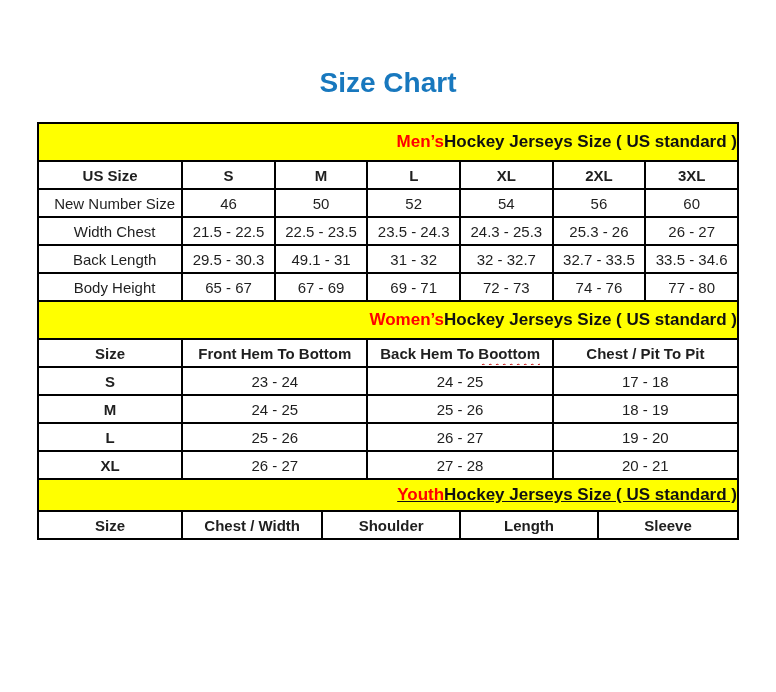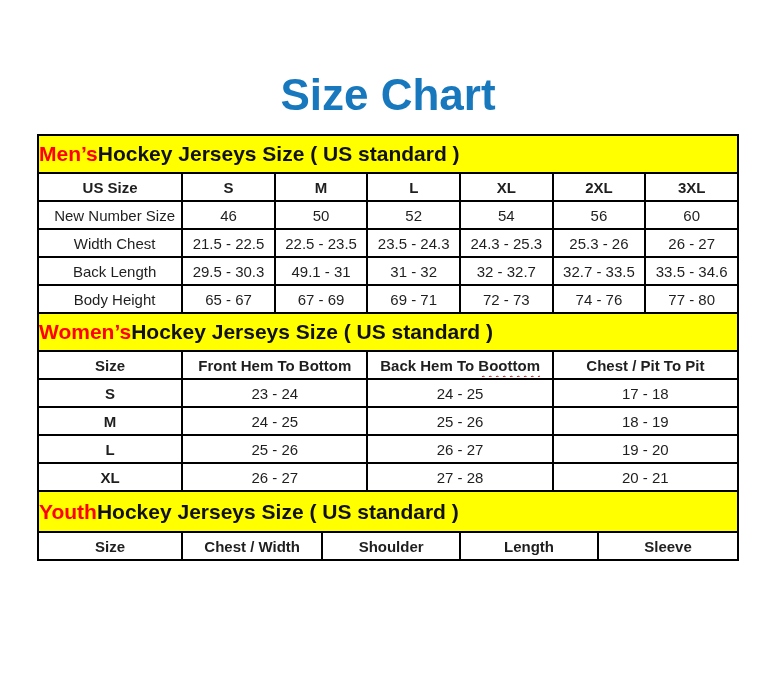--- a/index.html
+++ b/index.html
@@ -10,46 +10,46 @@
     color: #1f1f1f;
   }
   .page {
     position: relative;
     width: 776px;
     height: 692px;
     background: #ffffff;
     overflow: hidden;
   }
   .title {
-    margin: 16px;
+    margin: 4px;
     padding-top: 60px;
     text-align: center;
-    font-size: 44px;
+    font-size: 28px;
     line-height: 38px;
     font-weight: bold;
     letter-spacing: 0px;
     color: var(--title-color, #1878be);
   }
   .tables {
     width: 702px;
     margin: 20px 0 0 37px;
   }
   .banner {
     box-sizing: border-box;
     height: 40px;
     background: var(--banner-bg, #ffff00);
     border: 2px solid var(--border-color, #000);
     display: flex;
     align-items: center;
-    justify-content: flex-start;
+    justify-content: flex-end;
     font-weight: bold;
-    font-size: 21px;
+    font-size: 17px;
     color: #111;
   }
-  .banner.small { height: 43px; }
+  .banner.small { height: 34px; text-decoration: underline; }
   .banner .hl { color: var(--highlight-color, #ff0000); }
   .banner + table, table + .banner { margin-top: -2px; }
   table.grid {
     width: 100%;
     border-collapse: collapse;
     table-layout: fixed;
   }
   .grid th, .grid td {
     box-sizing: border-box;
     border: 2px solid var(--border-color, #000);

